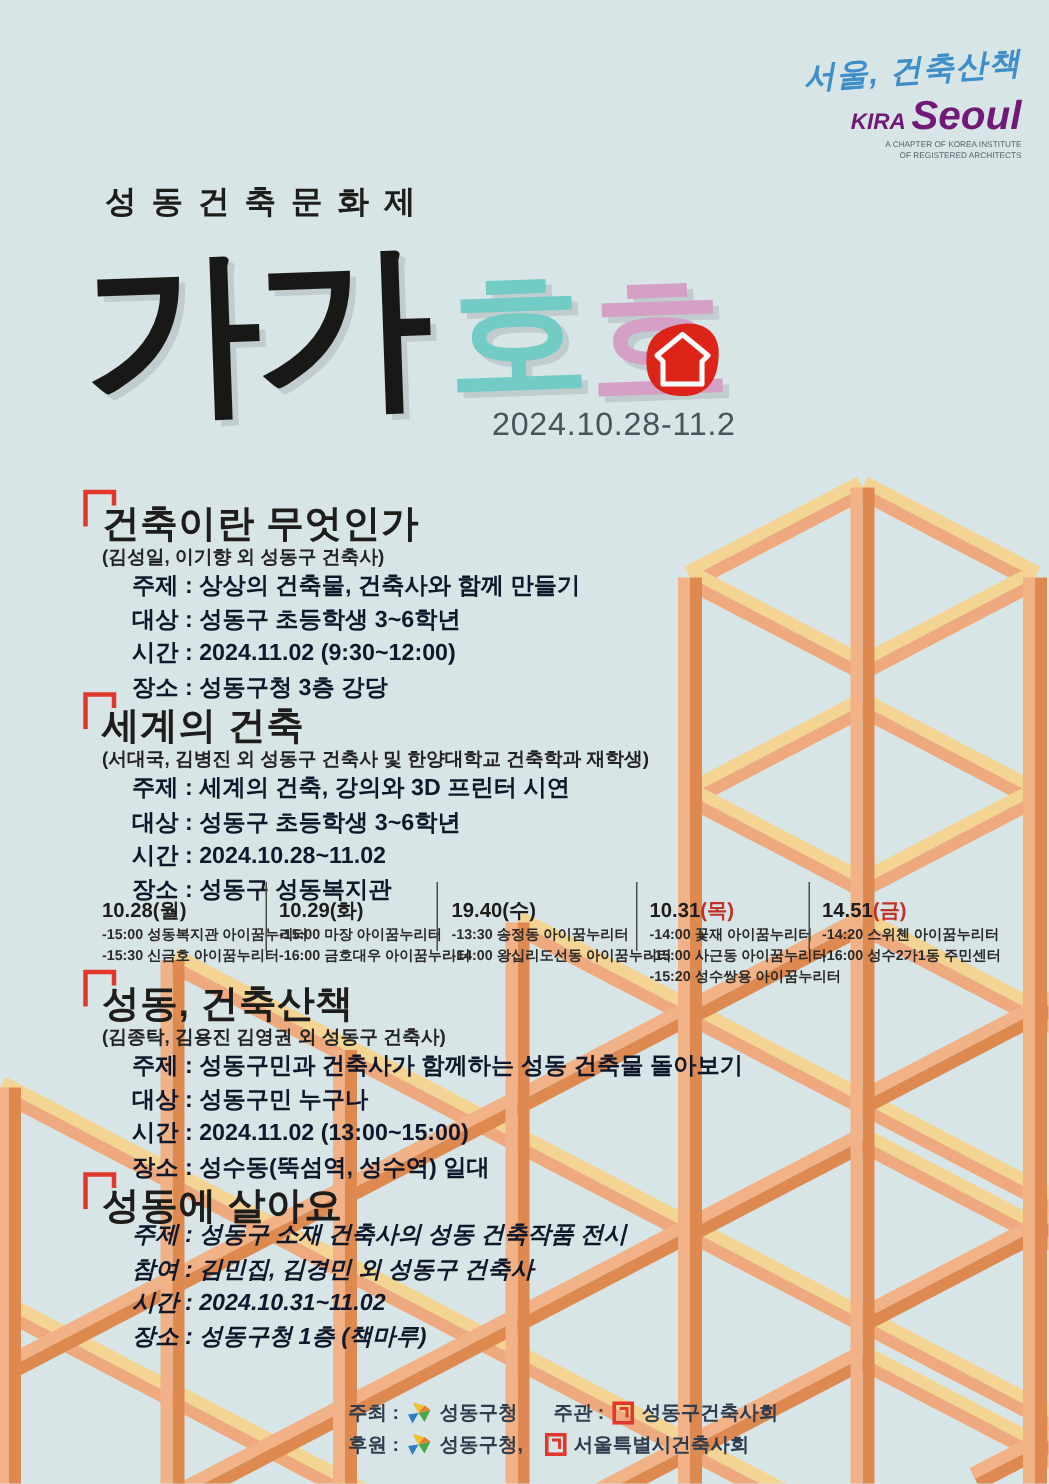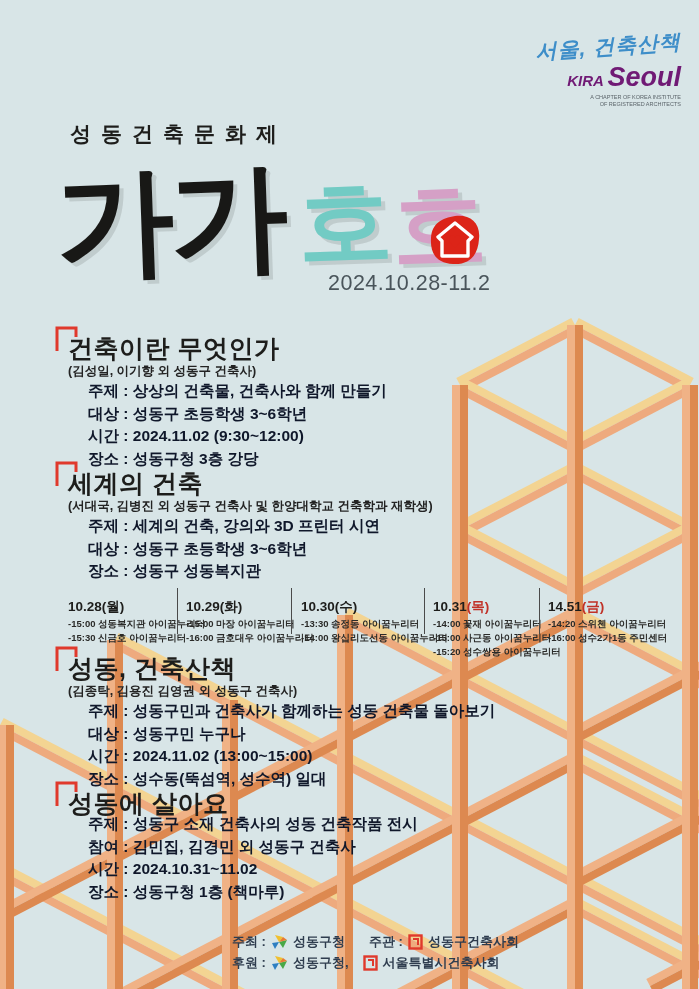--- a/index.html
+++ b/index.html
@@ -33,21 +33,21 @@
   .bracket{position:absolute;left:0;top:0;}
   .s-title{position:absolute;left:13px;top:6px;font-size:25px;font-weight:bold;
            color:#1d1d1b;letter-spacing:0.5px;white-space:nowrap;}
   .s-credit{position:absolute;left:13px;top:37px;font-size:12.5px;font-weight:bold;
             color:#232323;white-space:nowrap;}
   .s-lines{position:absolute;left:13px;font-size:15.5px;font-weight:bold;color:#0f172a;
            line-height:22.5px;white-space:nowrap;margin-left:20px;}
   #sec1{top:326px;} #sec1 .s-lines{top:54px;}
   #sec2{top:461px;} #sec2 .s-lines{top:54px;}
   #sec3{top:646px;} #sec3 .s-lines{top:54px;}
-  #sec4{top:781px;} #sec4 .s-lines{top:32px;}
+  #sec4{top:781px;} #sec4 .s-lines{top:32px;font-style:italic;}
 
   
   .schedule{position:absolute;top:586px;left:0;width:699px;height:56px;}
   .col{position:absolute;top:12px;}
   .col .hd{font-size:13.5px;font-weight:bold;color:#1d1d1b;white-space:nowrap;}
   .col .hd .red{color:#c03127;}
   .col .it{font-size:9.5px;font-weight:bold;color:#2a2a28;line-height:13px;
            margin-top:1px;white-space:nowrap;}
   .divider{position:absolute;top:2px;height:46px;border-left:1.5px solid #4a4a4a;}
 
@@ -157,39 +157,40 @@
 
   <div class="section" id="sec2">
     <svg class="bracket" width="24" height="26" viewBox="0 0 24 26">
       <path d="M2 25 L2 2 L21 2 L21 11" fill="none" stroke="#e0392c" stroke-width="3"></path>
     </svg>
     <div class="s-title">세계의 건축</div>
     <div class="s-credit">(서대국, 김병진 외 성동구 건축사 및 한양대학교 건축학과 재학생)</div>
     <div class="s-lines">
       <div>주제 : 세계의 건축, 강의와 3D 프린터 시연</div>
       <div>대상 : 성동구 초등학생 3~6학년</div>
+      <div>시간 : 2024.10.28~11.02</div>
       <div>장소 : 성동구 성동복지관</div>
     </div>
   </div>
 
   <div class="schedule">
     <div class="col" style="left:68px">
       <div class="hd"><span>10.28</span><span>(월)</span></div>
       <div class="it">-15:00 성동복지관 아이꿈누리터</div>
       <div class="it">-15:30 신금호 아이꿈누리터</div>
     </div>
     <div class="divider" style="left:177px"></div>
     <div class="col" style="left:186px">
       <div class="hd"><span>10.29</span><span>(화)</span></div>
       <div class="it">-15:00 마장 아이꿈누리터</div>
       <div class="it">-16:00 금호대우 아이꿈누리터</div>
     </div>
     <div class="divider" style="left:291px"></div>
     <div class="col" style="left:301px">
-      <div class="hd"><span>10.30</span><span>(수)</span></div>
+      <div class="hd"><span>19.40</span><span>(수)</span></div>
       <div class="it">-13:30 송정동 아이꿈누리터</div>
       <div class="it">-14:00 왕십리도선동 아이꿈누리터</div>
     </div>
     <div class="divider" style="left:424px"></div>
     <div class="col" style="left:433px">
       <div class="hd"><span>10.31</span><span class="red">(목)</span></div>
       <div class="it">-14:00 꽃재 아이꿈누리터</div>
       <div class="it">-15:00 사근동 아이꿈누리터</div>
       <div class="it">-15:20 성수쌍용 아이꿈누리터</div>
     </div>

